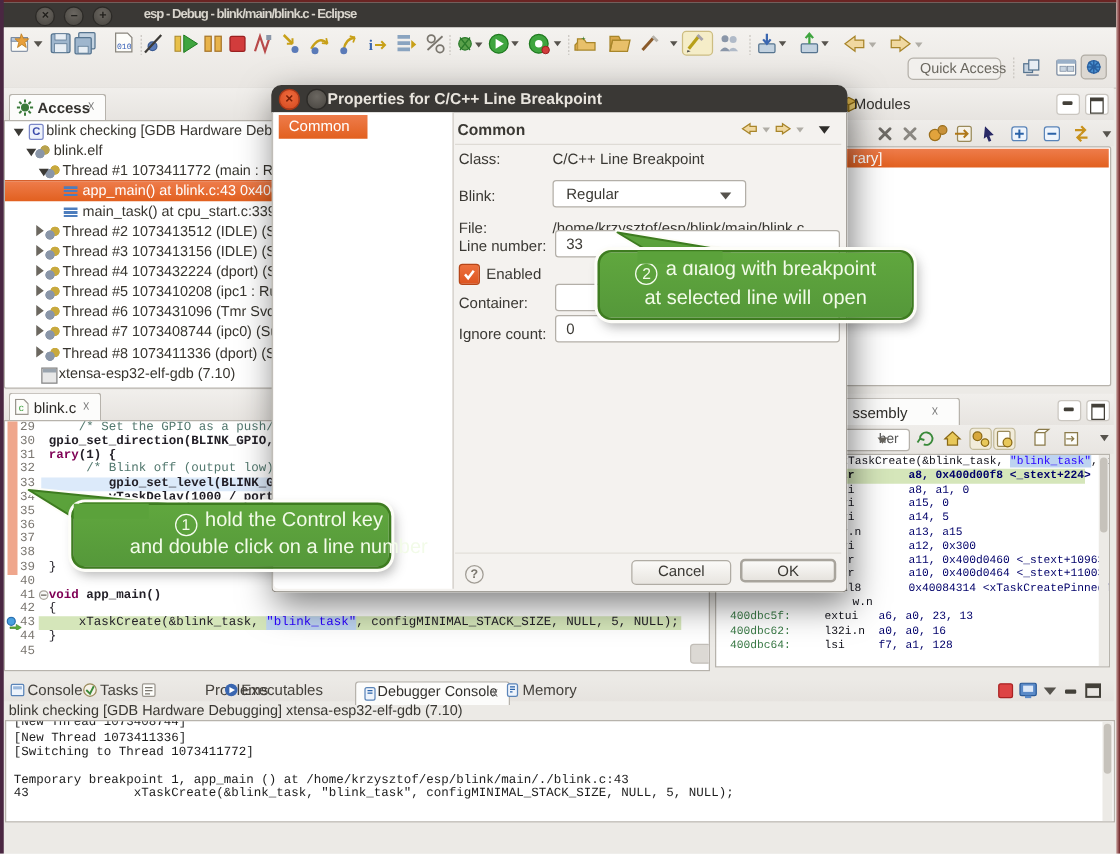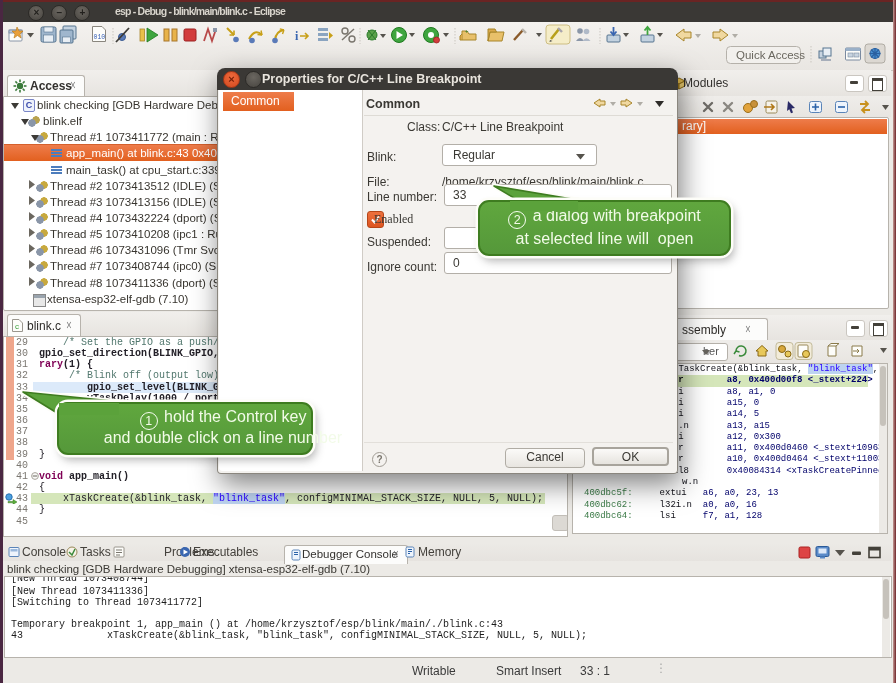--- a/index.html
+++ b/index.html
@@ -512,26 +512,20 @@
       <div class="abs" style="left:6px;top:9px;white-space:pre;">[New Thread 1073411336]</div>
       <div class="abs" style="left:6px;top:20px;white-space:pre;">[Switching to Thread 1073411772]</div>
       <div class="abs" style="left:6px;top:42px;white-space:pre;">Temporary breakpoint 1, app_main () at /home/krzysztof/esp/blink/main/./blink.c:43</div>
       <div class="abs" style="left:6px;top:53px;white-space:pre;">43              xTaskCreate(&amp;blink_task, "blink_task", configMINIMAL_STACK_SIZE, NULL, 5, NULL);</div>
       <div class="abs" style="left:877px;top:0px;width:8px;height:80px;background:#eceae6;">
           <span class="abs" style="left:1px;top:2px;width:6px;height:40px;background:#c6c2bb;border-radius:3px;"></span>
         </div>
     </div>
   </div>
 
-  <div class="abs" id="statusbar" style="left:3px;top:658px;width:890px;height:25px;font-size:12px;color:#3a3a3a;">
-    <span class="abs" style="left:409px;top:6px;">Writable</span>
-    <span class="abs" style="left:493px;top:6px;">Smart Insert</span>
-    <span class="abs" style="left:577px;top:6px;">33 : 1</span>
-    <span class="abs" style="left:652px;top:3px;color:#aaa;">⋮</span>
-  </div>
 
   <div class="abs" id="dialog" style="left:217px;top:68px;width:461px;height:406px;box-shadow:3px 10px 28px rgba(0,0,0,0.5);border-radius:8px 8px 4px 4px;">
     <div class="abs" style="left:0;top:0;width:461px;height:22px;background:#3a3835;border-radius:8px 8px 0 0;">
       <span class="abs" style="left:6px;top:3px;width:15px;height:15px;border-radius:50%;background:radial-gradient(circle at 50% 35%,#ef6a3c,#d2491f);border:1px solid #a83818;color:#7a2008;font-size:11px;line-height:14px;text-align:center;font-weight:bold;">×</span>
       <span class="abs" style="left:28px;top:3px;width:15px;height:15px;border-radius:50%;background:radial-gradient(circle at 50% 35%,#6b6761,#47443f);border:1px solid #2c2a27;"></span>
       <b class="abs" style="left:45px;top:4px;font-size:12.5px;color:#e8e4dd;">Properties for C/C++ Line Breakpoint</b>
     </div>
     <div class="abs" style="left:0;top:22px;width:461px;height:384px;background:#f4f2ef;border-radius:0 0 4px 4px;border:1px solid #8a867e;border-top:none;box-sizing:border-box;">
       <div class="abs" style="left:1px;top:0px;width:143px;height:381px;background:#fff;border-radius:0 0 0 4px;"></div>
       <div class="abs" style="left:5px;top:2px;width:71px;height:19px;background:linear-gradient(#EE7C4B,#E2601F);color:#fff;font-size:12px;line-height:19px;"><span style="margin-left:8px;">Common</span></div>
@@ -539,42 +533,42 @@
       <b class="abs" style="left:148px;top:7px;font-size:12.5px;color:#3a3833;">Common</b>
       <svg class="abs" style="left:374px;top:7px;" width="75" height="12" viewBox="0 0 75 12">
         <path d="M8 2 L8 4 L13 4 L13 8 L8 8 L8 10 L2 6 Z" fill="#f0d8a0" stroke="#a8852a"></path>
         <path d="M18 5 L24 5 L21 9 Z" fill="#b0ada6"></path>
         <path d="M34 2 L34 4 L29 4 L29 8 L34 8 L34 10 L40 6 Z" fill="#f0d8a0" stroke="#a8852a"></path>
         <path d="M45 5 L51 5 L48 9 Z" fill="#b0ada6"></path>
         <path d="M63 4 L72 4 L67.5 10 Z" fill="#2e2c29"></path>
       </svg>
       <div class="abs" style="left:146px;top:25px;width:309px;height:1px;background:#dedbd5;"></div>
       <div class="abs" style="left:0;top:0;width:459px;height:382px;font-size:12px;color:#3a3833;">
-        <span class="abs" style="left:149px;top:30px;margin-left:40px;">Class:</span>
+        <span class="abs" style="left:149px;top:30px;">Class:</span>
         <span class="abs" style="left:224px;top:30px;">C/C++ Line Breakpoint</span>
         <span class="abs" style="left:149px;top:60px;">Blink:</span>
         <span class="abs" style="left:224px;top:54px;width:153px;height:20px;background:#fff;border:1px solid #b3afa8;border-radius:3px;">
             <span class="abs" style="left:10px;top:3px;">Regular</span>
             <svg class="abs" style="left:132px;top:8px;" width="11" height="7">
               <path d="M1 1 L10 1 L5.5 6.5 Z" fill="#56534d"></path>
             </svg>
           </span>
         <span class="abs" style="left:149px;top:85px;">File:</span>
         <span class="abs" style="left:224px;top:85px;">/home/krzysztof/esp/blink/main/blink.c</span>
         <span class="abs" style="left:149px;top:100px;">Line number:</span>
         <span class="abs" style="left:226px;top:94px;width:228px;height:22px;background:#fff;border:1px solid #b3afa8;border-radius:3px;box-sizing:border-box;">
             <span class="abs" style="left:8px;top:3px;">33</span>
           </span>
         <span class="abs" style="left:149px;top:121px;width:15px;height:15px;background:linear-gradient(#ed713e,#dd5420);border:1px solid #b64618;border-radius:3px;">
             <svg class="abs" style="left:2px;top:2px;" width="11" height="11">
               <path d="M2 5.5 L4.5 8.5 L9 2.5" stroke="#fff" stroke-width="2" fill="none"></path>
             </svg>
           </span>
-        <span class="abs" style="left:156px;top:122px;font-family:Liberation Serif, serif;">Enabled</span>
-        <span class="abs" style="left:149px;top:145px;">Suspended:</span>
+        <span class="abs" style="left:171px;top:122px;">Enabled</span>
+        <span class="abs" style="left:149px;top:145px;">Container:</span>
         <span class="abs" style="left:226px;top:137px;width:228px;height:22px;background:#fff;border:1px solid #b3afa8;border-radius:3px;box-sizing:border-box;"></span>
         <span class="abs" style="left:149px;top:170px;">Ignore count:</span>
         <span class="abs" style="left:226px;top:162px;width:228px;height:22px;background:#fff;border:1px solid #b3afa8;border-radius:3px;box-sizing:border-box;">
             <span class="abs" style="left:8px;top:3px;">0</span>
           </span>
       </div>
       <div class="abs" style="left:146px;top:352px;width:309px;height:1px;background:#e2dfda;"></div>
         <span class="abs" style="left:154px;top:362px;width:13px;height:13px;border:1.5px solid #a09c94;border-radius:50%;color:#7a766e;font-size:10px;line-height:13px;text-align:center;font-weight:bold;">?</span>
       <div class="abs" style="left:287px;top:358px;width:78px;height:18px;background:linear-gradient(#fbfaf8,#e8e5e0);border:1px solid #b0aca4;border-radius:4px;font-size:12px;color:#3a3833;text-align:center;line-height:17px;">Cancel</div>
       <div class="abs" style="left:374px;top:357px;width:77px;height:19px;background:linear-gradient(#fbfaf8,#e6e3de);border:2px solid #a8a49c;border-radius:4px;font-size:12px;color:#3a3833;text-align:center;line-height:16px;box-sizing:border-box;">OK</div>

